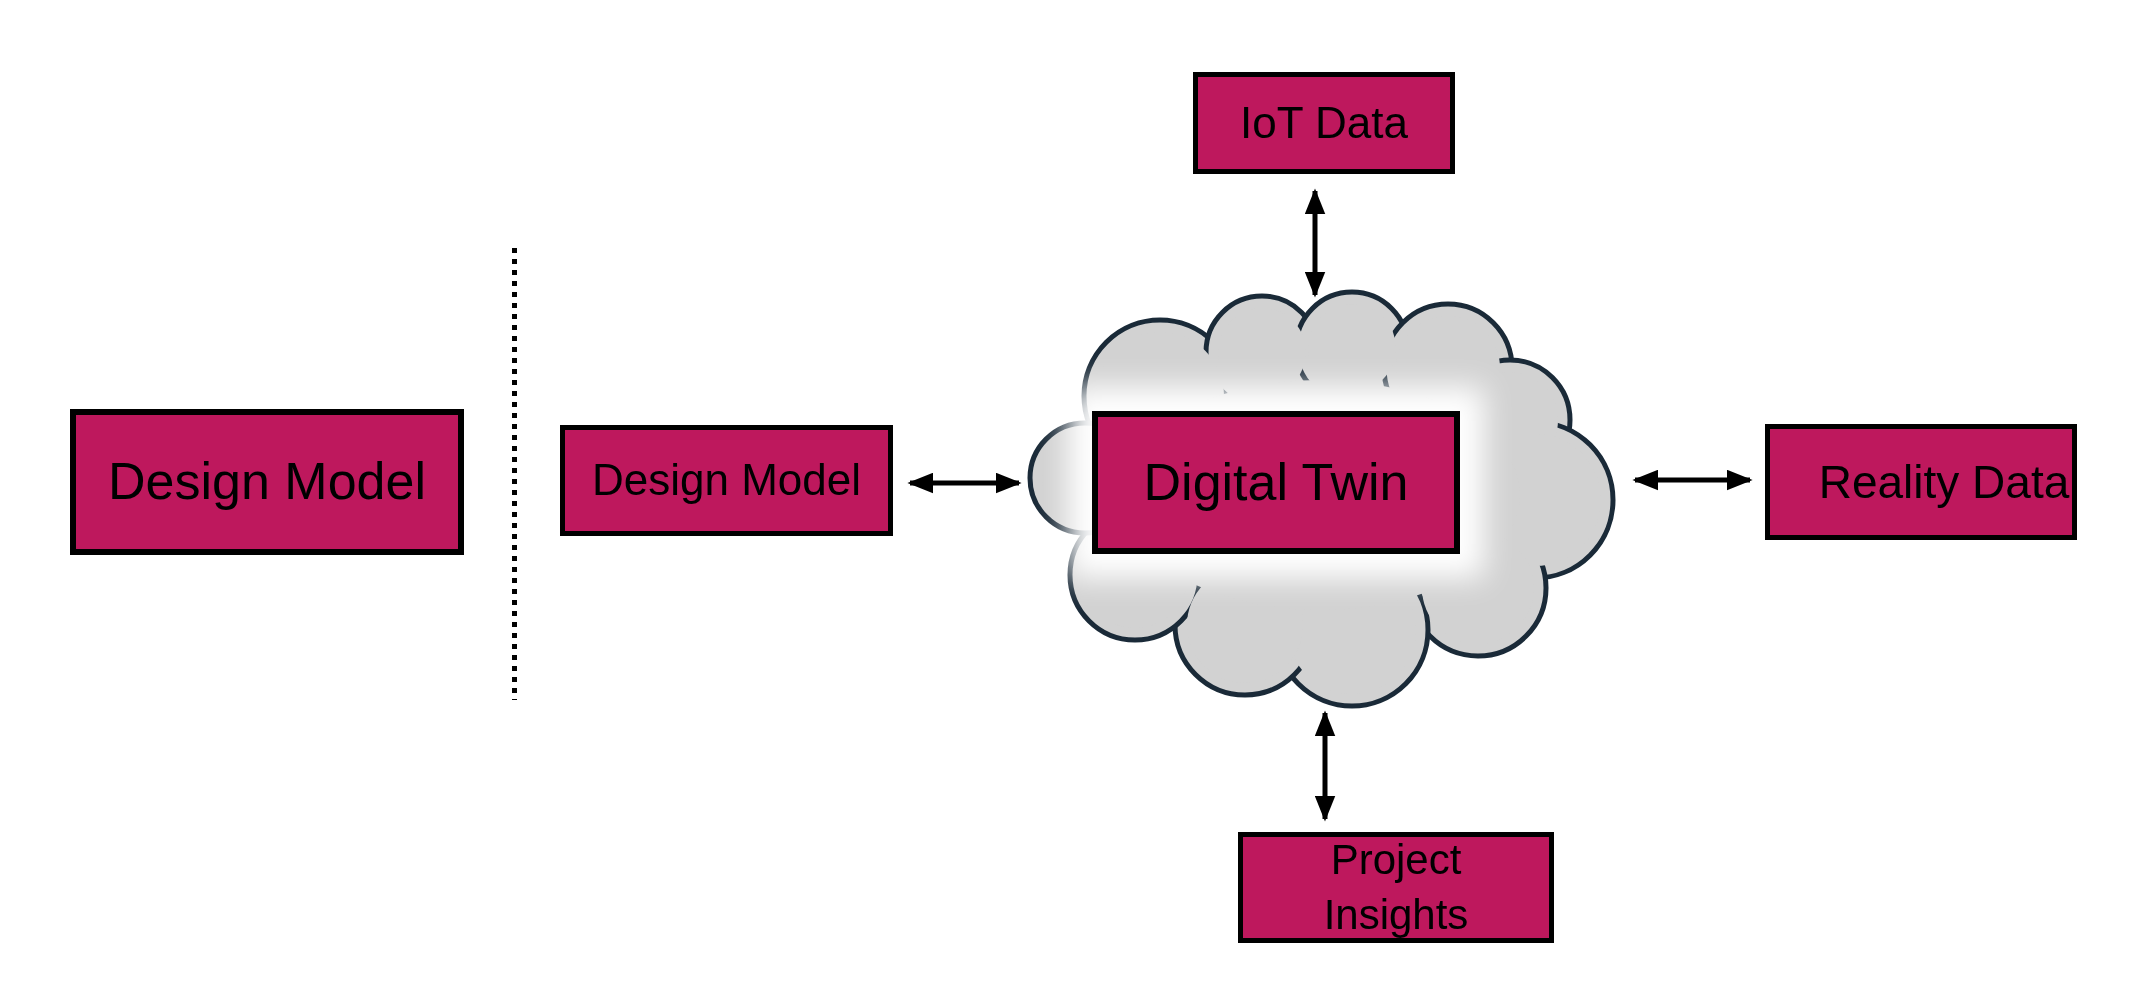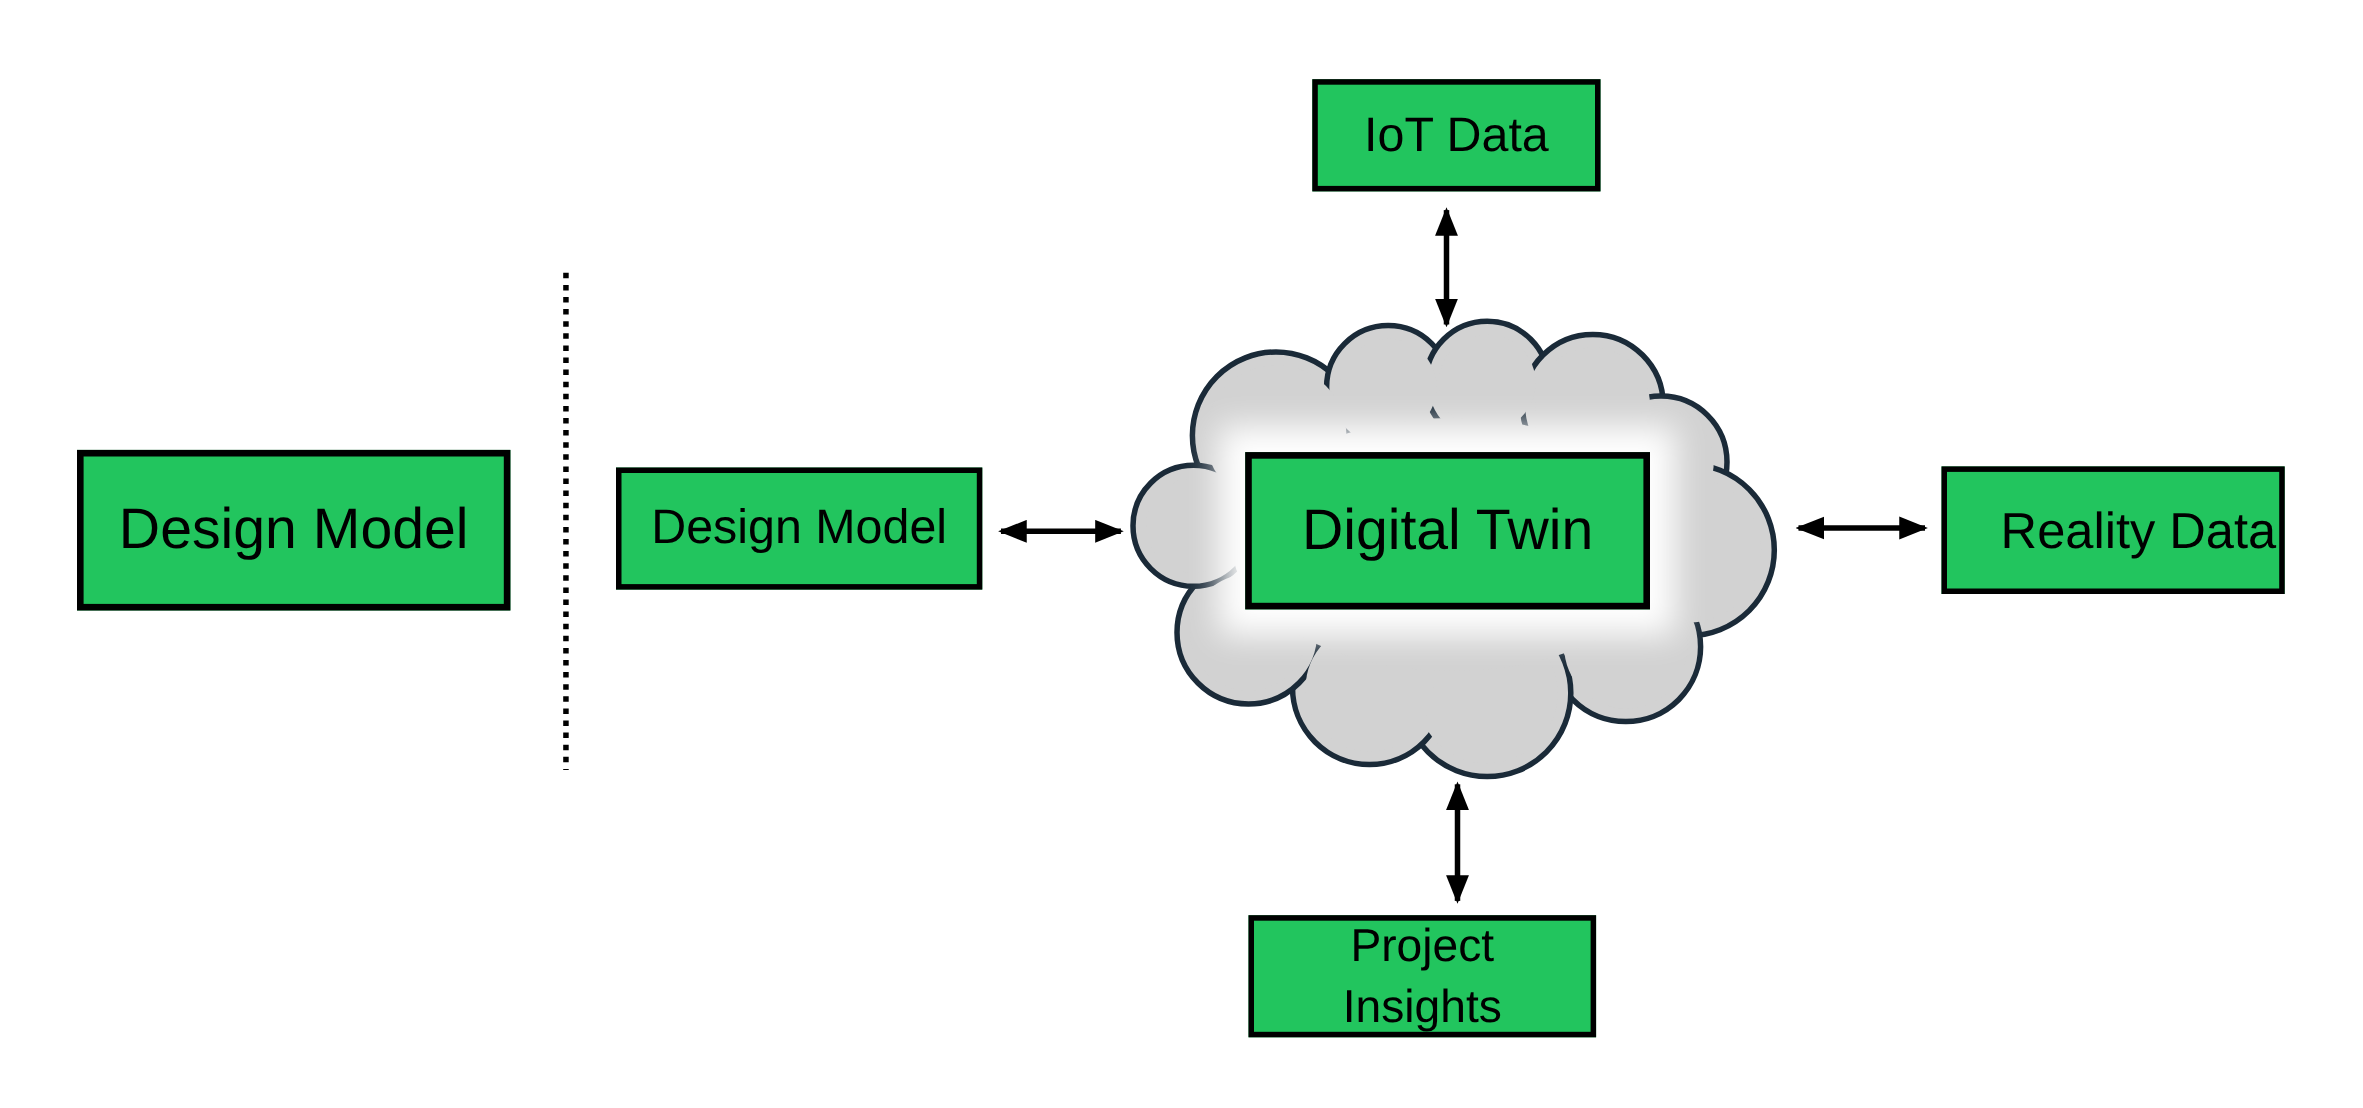--- a/index.html
+++ b/index.html
@@ -48,33 +48,33 @@
     fill: none;
   }
   .arrowhead { fill: var(--arrow); }
 
   .dbox {
     position: absolute;
     display: flex;
     align-items: center;
     justify-content: center;
     text-align: center;
-    background: #22c55e;
+    background: #be185d;
     border: 5px solid var(--box-border);
     z-index: 2;
     line-height: 1.15;
     white-space: nowrap;
   }
   .box-left-design   { left: 70px;   top: 409px; width: 394px; height: 146px; border-width: 6px; font-size: 52px; }
   .box-design-twin   { left: 560px;  top: 425px; width: 333px; height: 111px; font-size: 44px; }
   .box-iot           { left: 1193px; top: 72px;  width: 262px; height: 102px; font-size: 44px; }
-  .box-digital-twin  { left: 1132px; top: 411px; width: 368px; height: 143px; border-width: 6px; font-size: 52px;
+  .box-digital-twin  { left: 1092px; top: 411px; width: 368px; height: 143px; border-width: 6px; font-size: 52px;
                        z-index: 3; box-shadow: 0 0 28px 24px var(--glow); }
   .box-reality       { left: 1765px; top: 424px; width: 312px; height: 116px; font-size: 46px; padding-left: 46px; }
-  .box-project       { left: 1135px; top: 832px; width: 316px; height: 111px; font-size: 42px; line-height: 1.3; }
+  .box-project       { left: 1238px; top: 832px; width: 316px; height: 111px; font-size: 42px; line-height: 1.3; }
   .box-project .label { max-width: 240px; white-space: normal; }
 </style>
 </head>
 <body>
 
 <div class="stage">
 
   <svg class="gfx" width="2148" height="1007" viewBox="0 0 2148 1007" xmlns="http://www.w3.org/2000/svg">
     <defs>
       <marker id="ah" viewBox="0 0 10 8" refX="9" refY="4" markerWidth="5.2" markerHeight="4.2" orient="auto-start-reverse">

